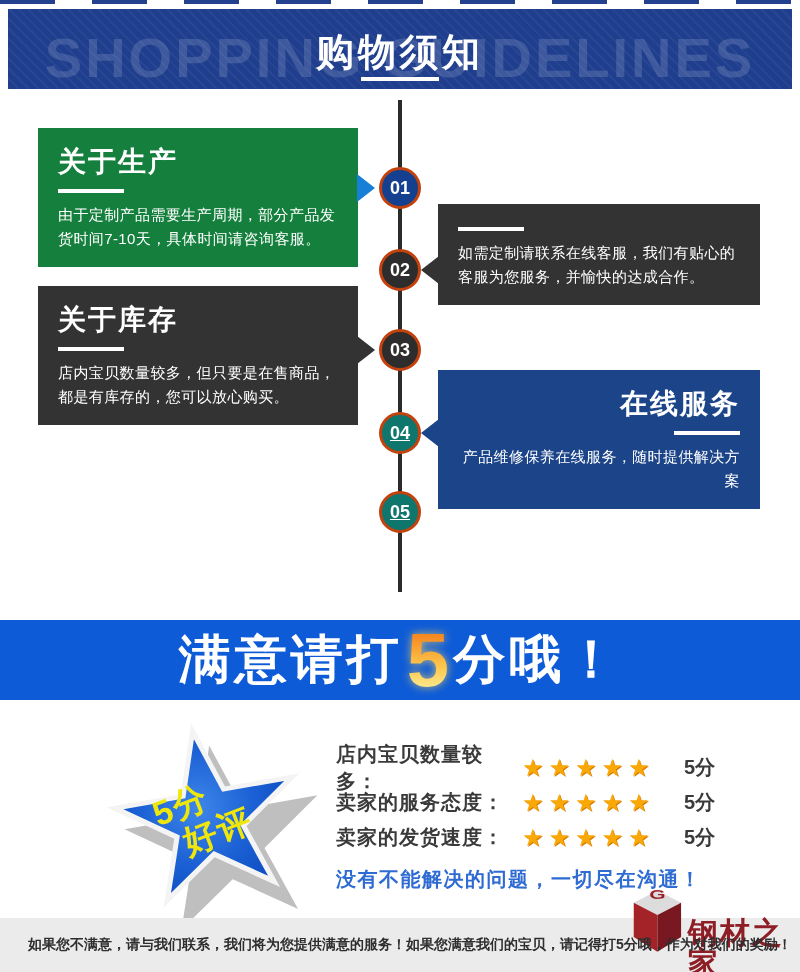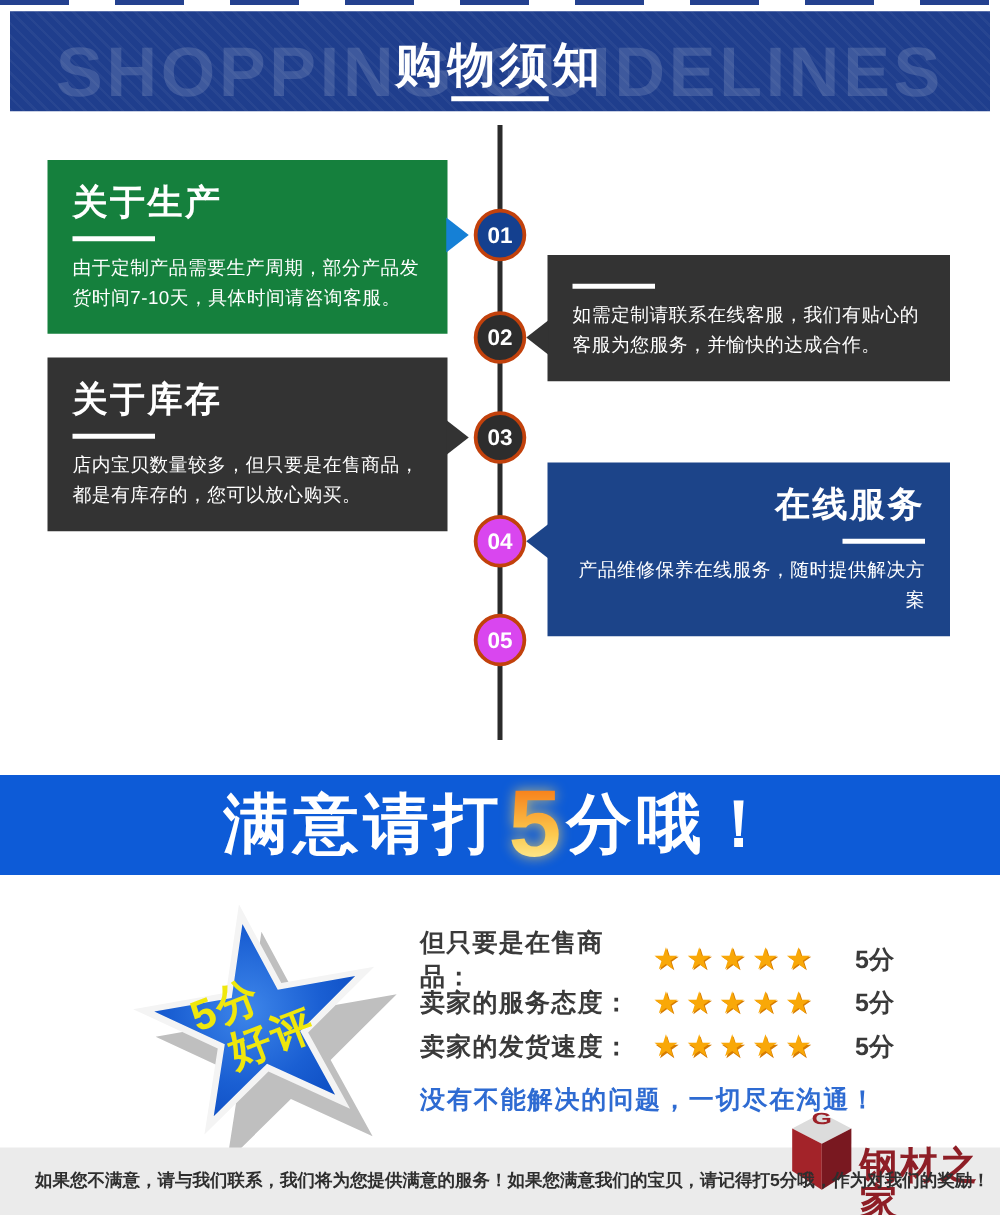--- a/index.html
+++ b/index.html
@@ -19,21 +19,21 @@
     font-size:38px;font-weight:bold;letter-spacing:4px;}
   .hdr-ul{position:absolute;left:50%;top:68px;width:78px;height:4px;margin-left:-39px;background:#fff;}
 
   
   .vline{position:absolute;left:398px;top:100px;width:4px;height:492px;background:#2b2b2b;}
   .circle{position:absolute;left:379px;width:42px;height:42px;border-radius:50%;
     border:3px solid #c2410c;box-sizing:border-box;color:#fff;font-size:18px;font-weight:bold;
     text-align:center;line-height:36px;z-index:2;}
   .c-navy{background:#14408f;}
   .c-dark{background:#2d2d2d;}
-  .c-blue{background:#d946ef;}
+  .c-blue{background:#0f766e;text-decoration:underline;}
 
   
   .box{position:absolute;width:320px;box-sizing:border-box;padding:15px 20px 16px;color:#fff;}
   .box h2{margin:0;font-size:28px;font-weight:bold;letter-spacing:2px;}
   .box .ul{width:66px;height:4px;background:#fff;margin:8px 0 10px;}
   .box p{margin:0;font-size:15px;line-height:1.6;letter-spacing:.4px;}
   .b-blue{background:#15803d;}
   .b-dark{background:#333333;}
   .b-navy{background:#1c4489;}
   .box::after{content:"";position:absolute;width:0;height:0;top:var(--ay,44px);
@@ -139,21 +139,21 @@
     <div class="star s-white"></div>
     <div class="star s-blue"></div>
     <div class="star-text">
       <div>5分</div>
       <div class="st2">好评</div>
     </div>
   </div>
 
   <div class="ratings">
     <div class="rrow">
-      <span class="rlabel">但只要是在售商品：</span>
+      <span class="rlabel">店内宝贝数量较多：</span>
       <span class="rstars">★★★★★</span>
       <span class="rscore">5分</span>
     </div>
     <div class="rrow">
       <span class="rlabel">卖家的服务态度：</span>
       <span class="rstars">★★★★★</span>
       <span class="rscore">5分</span>
     </div>
     <div class="rrow">
       <span class="rlabel">卖家的发货速度：</span>

